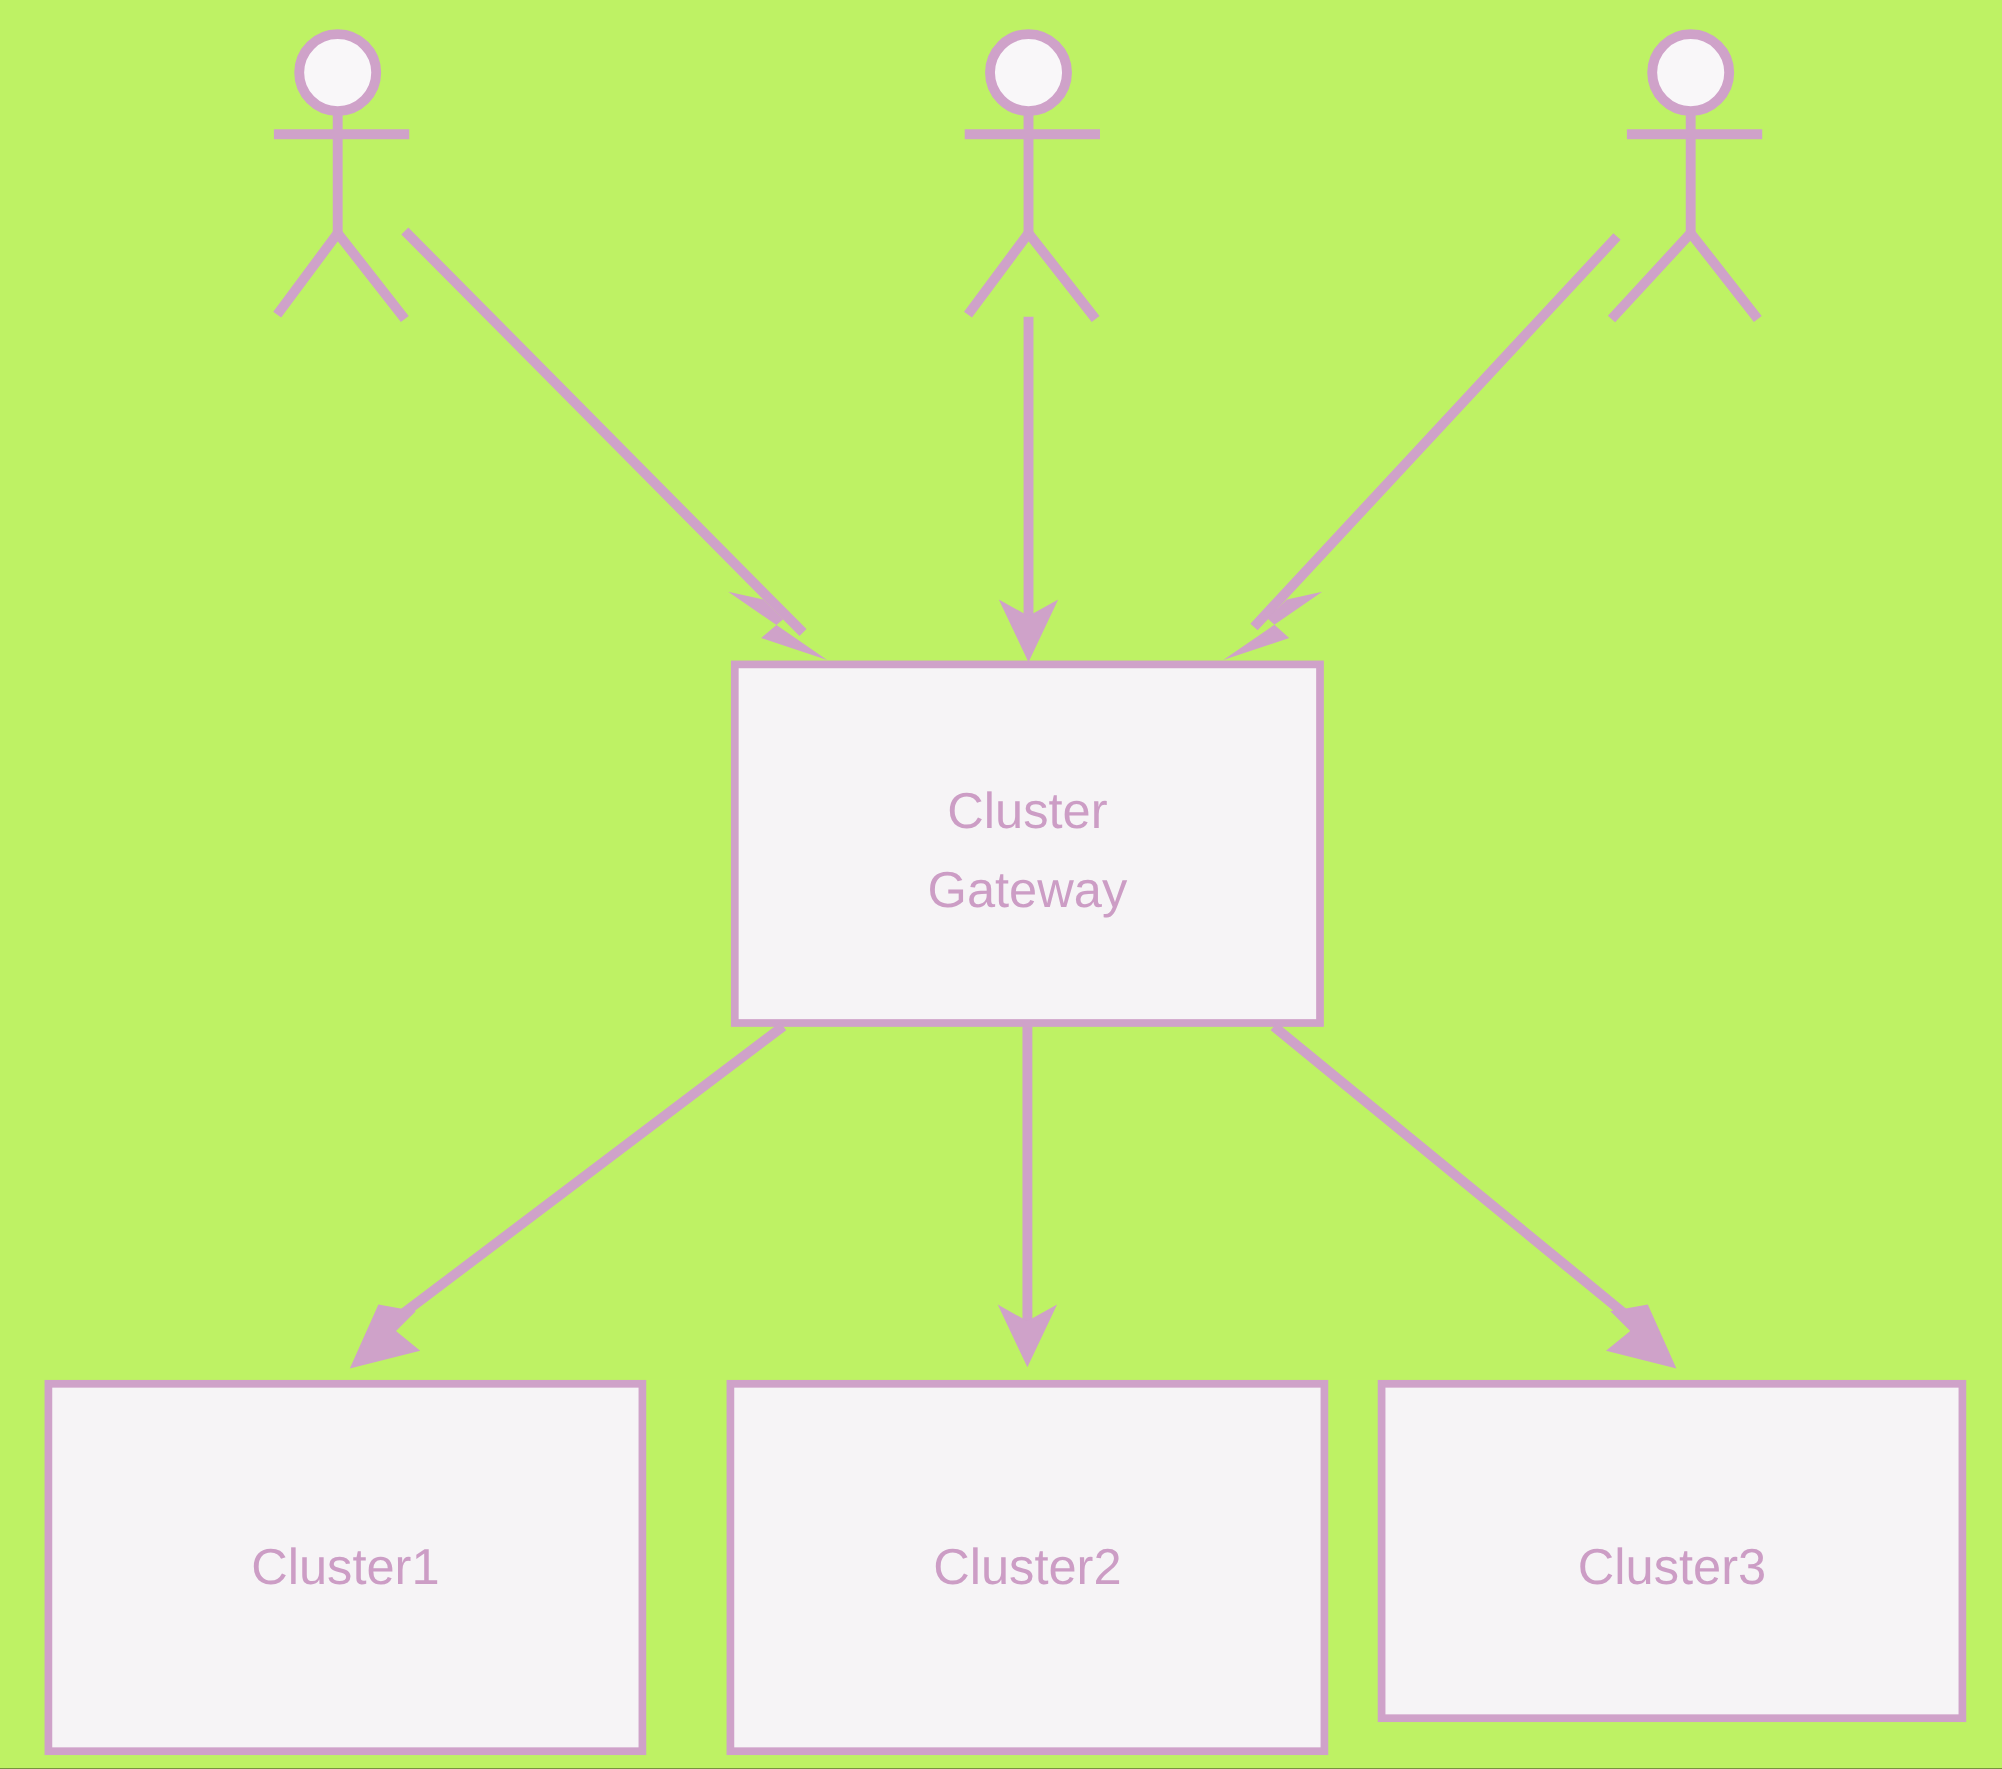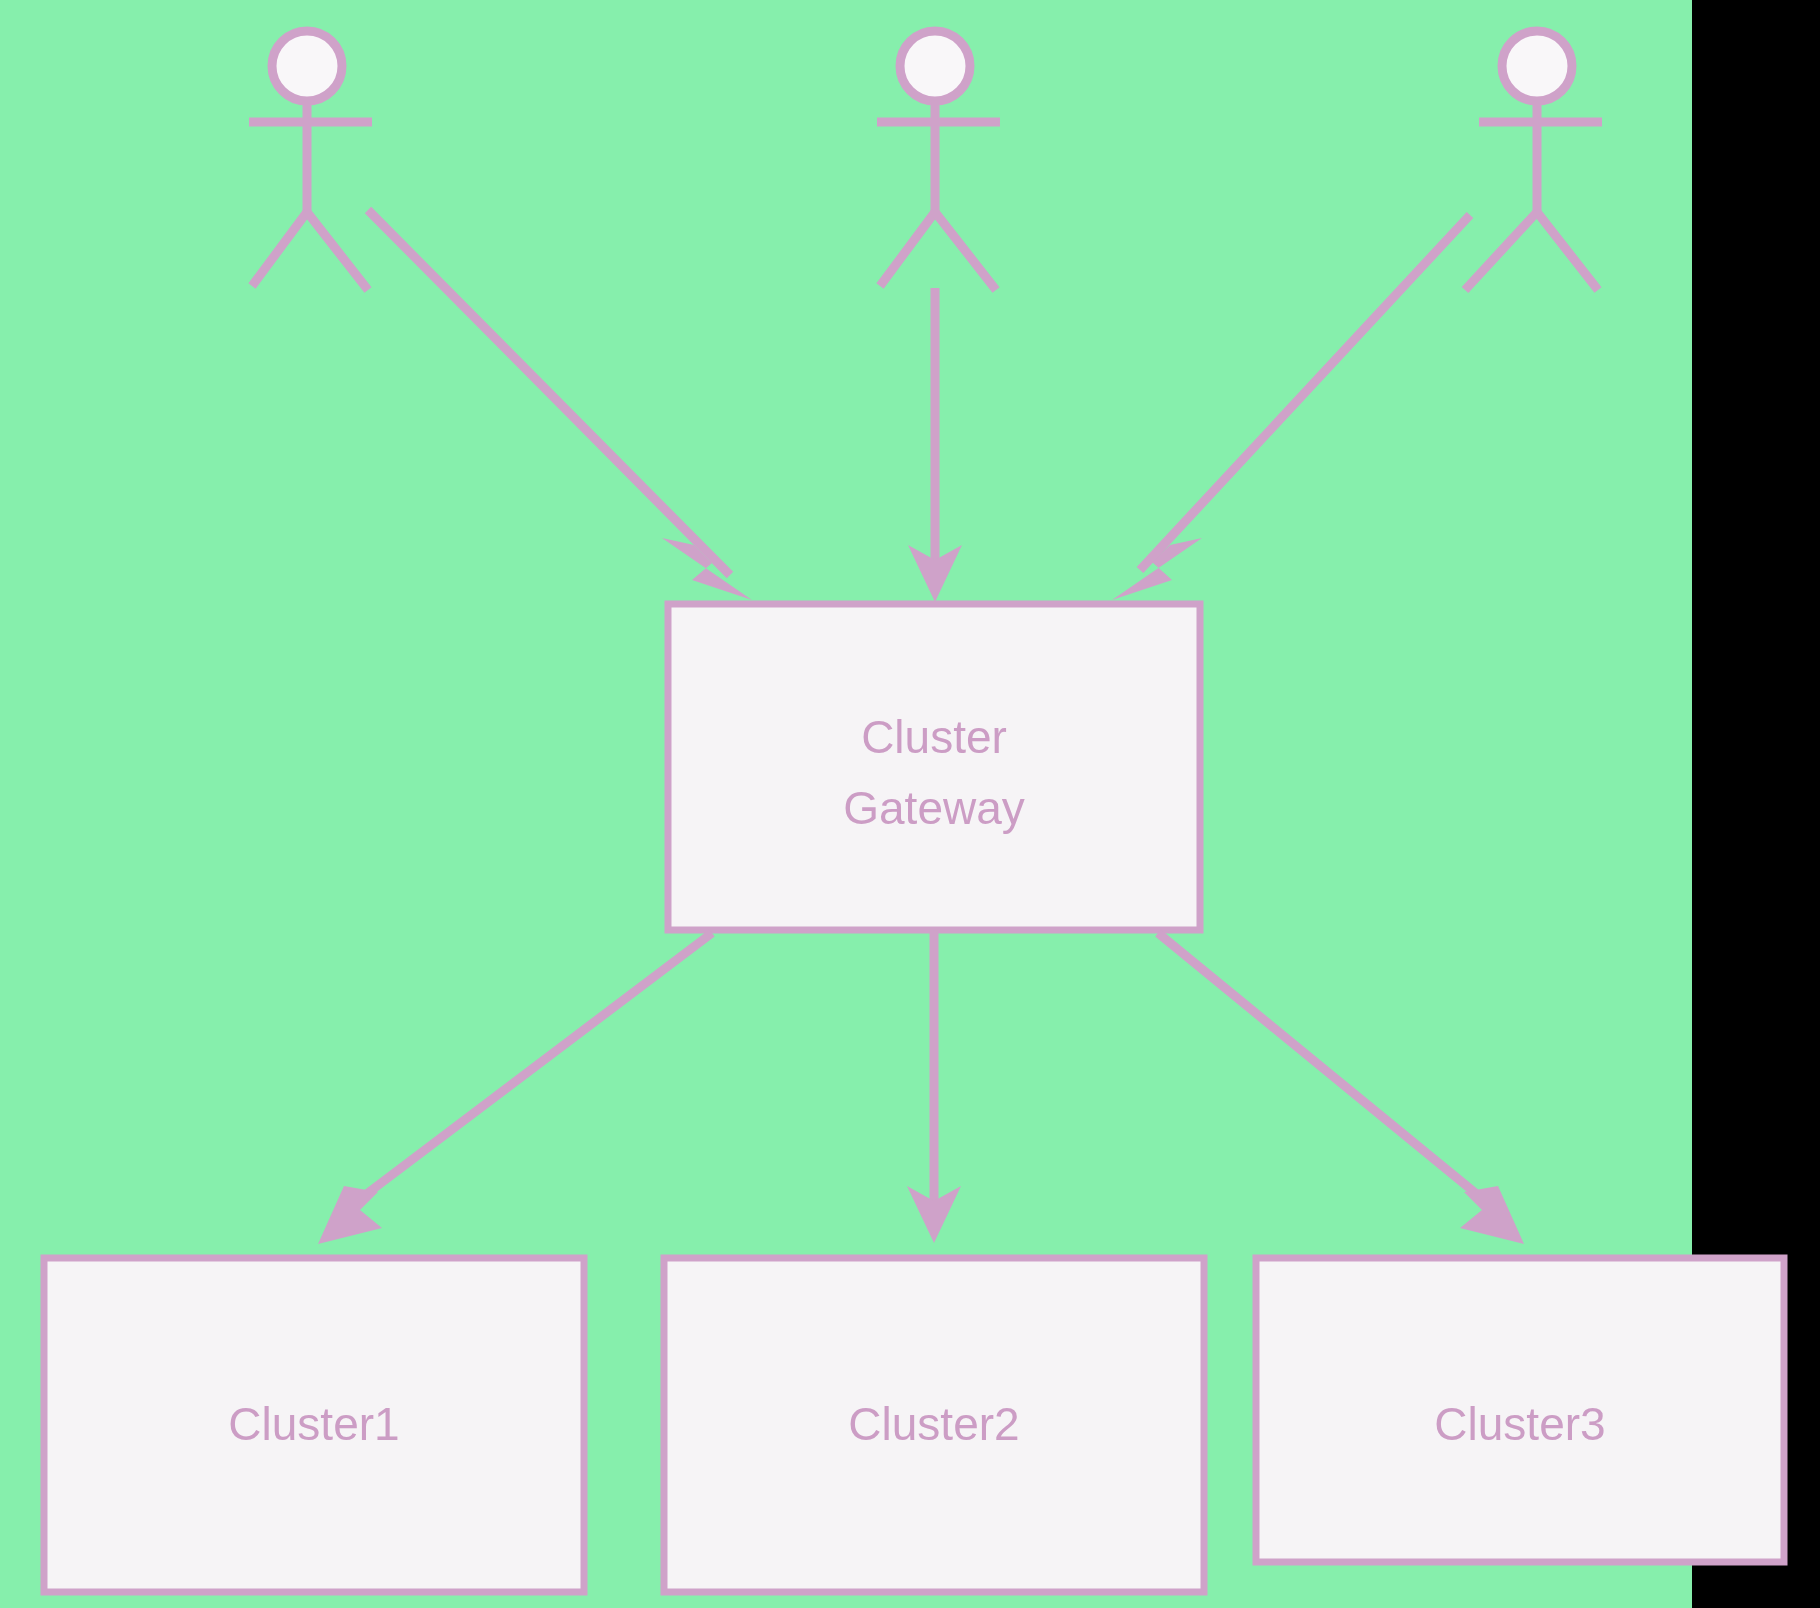--- a/index.html
+++ b/index.html
@@ -8,23 +8,23 @@
     background: #000000;
   }
   body {
     width: 1820px;
     height: 1608px;
     overflow: hidden;
     font-family: "Liberation Sans", sans-serif;
   }
   #diagram-root {
     position: relative;
-    width: 1692px;
+    width: 1820px;
     height: 1608px;
-    background: #86efac;
+    background: #bef264;
   }
   svg#diagram-canvas {
     position: absolute;
     top: 0;
     left: 0;
     width: 1820px;
     height: 1608px;
     display: block;
   }
   .node-label {

